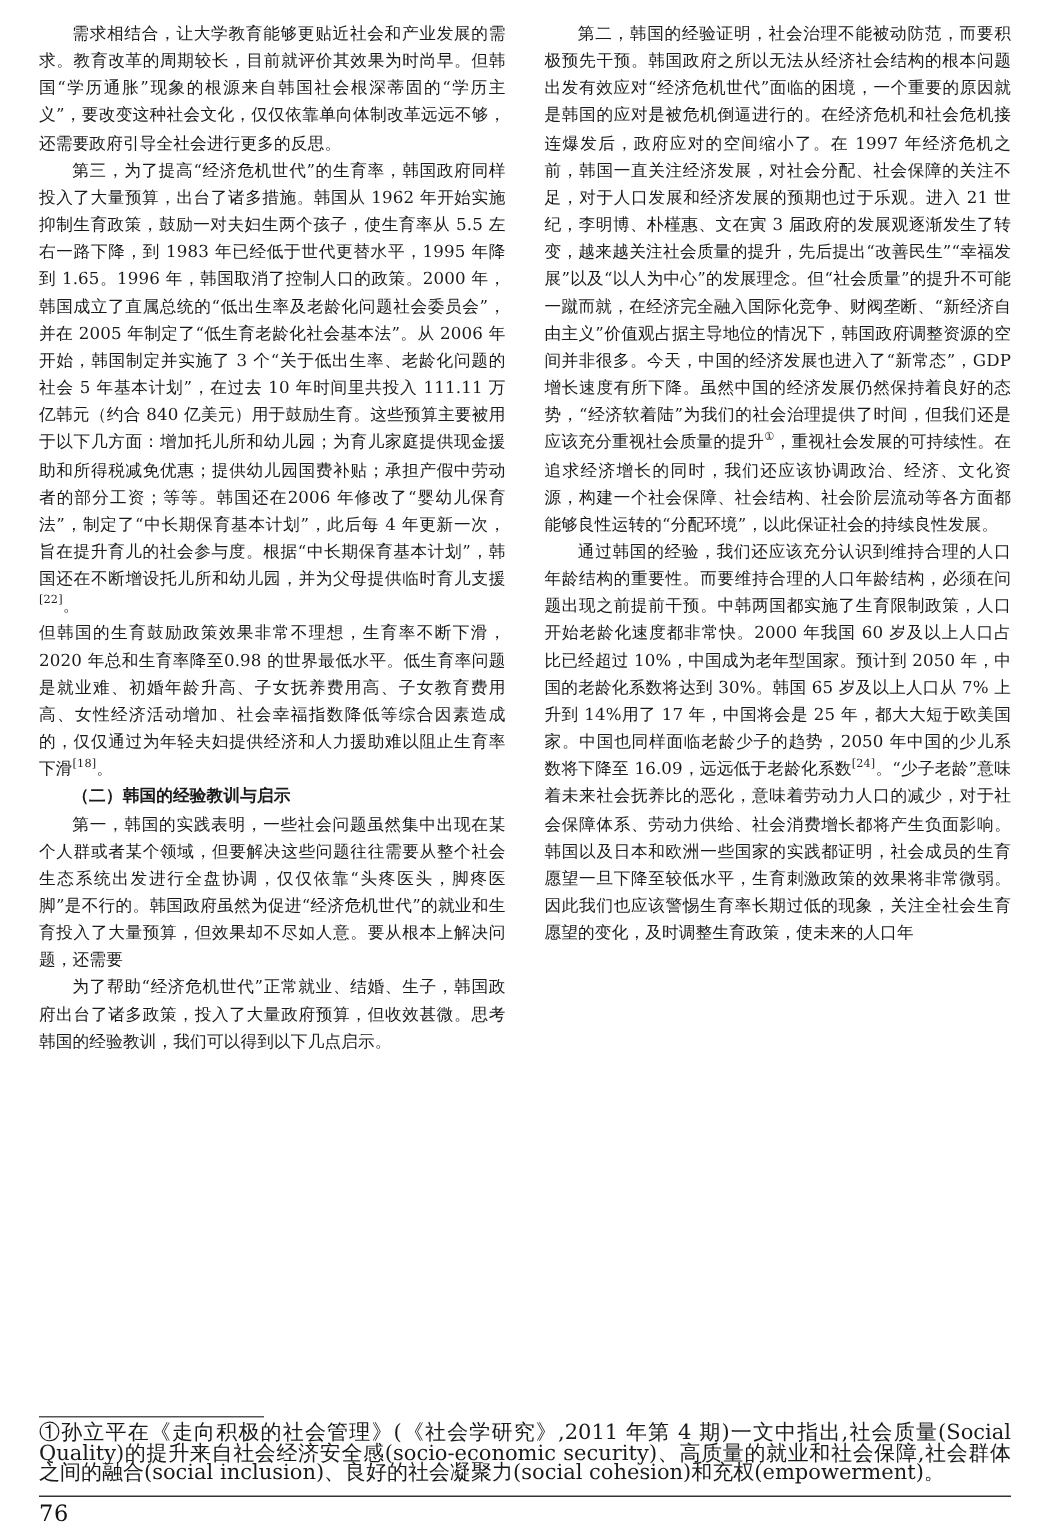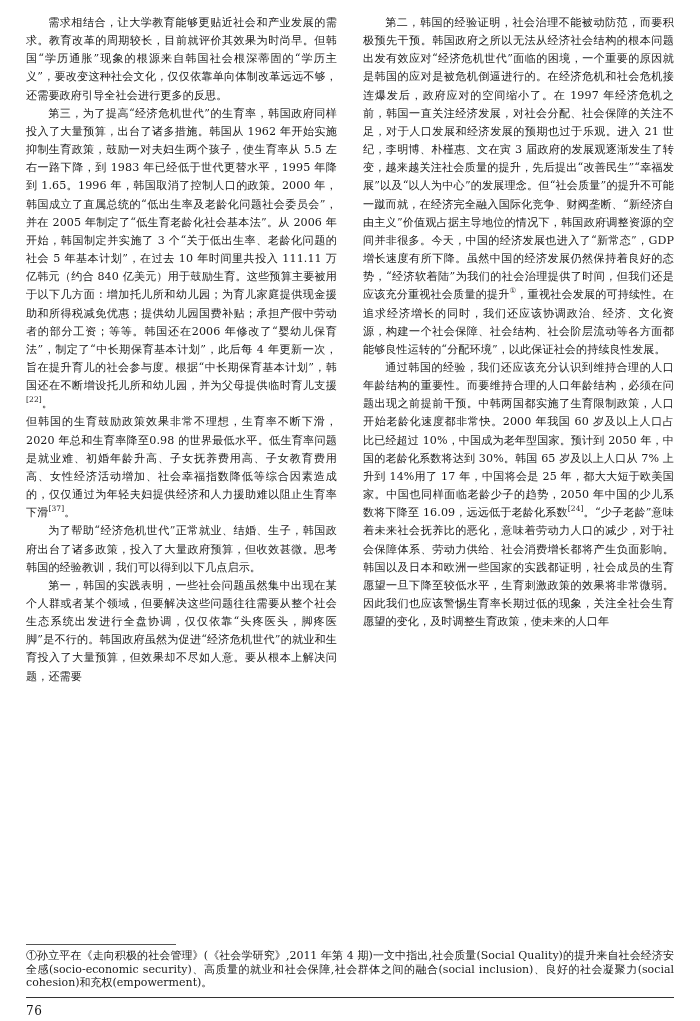--- a/index.html
+++ b/index.html
@@ -57,62 +57,63 @@
     width: 648px;
   }
   .footnote-rule {
     width: 150px;
     height: 0;
     border-top: 1px solid #ararar;
     border-top: 1px solid #555;
     margin-bottom: 4px;
   }
   .footnote {
-    font-size: 11px;
+    font-size: 14px;
     line-height: 13.6px;
     text-align: justify;
     text-justify: inter-ideograph;
     text-indent: 0;
     margin: 0;
   }
   .bottom-rule {
     position: absolute;
     left: 26px;
     bottom: 26px;
     width: 648px;
     height: 0;
     border-top: 1px solid #333;
   }
   .page-number {
     position: absolute;
     left: 26px;
     bottom: 6px;
-    font-size: 12px;
+    font-size: 15px;
     font-family: "DejaVu Serif", "Liberation Serif", serif;
     color: #111;
     letter-spacing: 0.5px;
   }
   sup {
     font-size: 7.5px;
     vertical-align: super;
     line-height: 0;
   }
 </style>
 </head>
 <body>
 
 <div class="page">
   <div class="columns">
 
     <div class="col">
       <p>需求相结合，让大学教育能够更贴近社会和产业发展的需求。教育改革的周期较长，目前就评价其效果为时尚早。但韩国“学历通胀”现象的根源来自韩国社会根深蒂固的“学历主义”，要改变这种社会文化，仅仅依靠单向体制改革远远不够，还需要政府引导全社会进行更多的反思。</p>
       <p><span>第三，为了提高“经济危机世代”的生育率，韩国政府同样投入了大量预算，出台了诸多措施。韩国从 1962 年开始实施抑制生育政策，鼓励一对夫妇生两个孩子，使生育率从 5.5 左右一路下降，到 1983 年已经低于世代更替水平，1995 年降到 1.65。1996 年，韩国取消了控制人口的政策。2000 年，韩国成立了直属总统的“低出生率及老龄化问题社会委员会”，并在 2005 年制定了“低生育老龄化社会基本法”。从 2006 年开始，韩国制定并实施了 3 个“关于低出生率、老龄化问题的社会 5 年基本计划”，在过去 10 年时间里共投入 111.11 万亿韩元（约合 840 亿美元）用于鼓励生育。这些预算主要被用于以下几方面：增加托儿所和幼儿园；为育儿家庭提供现金援助和所得税减免优惠；提供幼儿园国费补贴；承担产假中劳动者的部分工资；等等。韩国还在2006 年修改了“婴幼儿保育法”，制定了“中长期保育基本计划”，此后每 4 年更新一次，旨在提升育儿的社会参与度。根据“中长期保育基本计划”，韩国还在不断增设托儿所和幼儿园，并为父母提供临时育儿支援</span><sup>[22]</sup><span>。</span></p>
-      <p class="noindent"><span>但韩国的生育鼓励政策效果非常不理想，生育率不断下滑，2020 年总和生育率降至0.98 的世界最低水平。低生育率问题是就业难、初婚年龄升高、子女抚养费用高、子女教育费用高、女性经济活动增加、社会幸福指数降低等综合因素造成的，仅仅通过为年轻夫妇提供经济和人力援助难以阻止生育率下滑</span><sup>[37]</sup><span>。</span></p>
+      <p class="noindent"><span>但韩国的生育鼓励政策效果非常不理想，生育率不断下滑，2020 年总和生育率降至0.98 的世界最低水平。低生育率问题是就业难、初婚年龄升高、子女抚养费用高、子女教育费用高、女性经济活动增加、社会幸福指数降低等综合因素造成的，仅仅通过为年轻夫妇提供经济和人力援助难以阻止生育率下滑</span><sup>[18]</sup><span>。</span></p>
+      <p class="heading">（二）韩国的经验教训与启示</p>
+      <p>第一，韩国的实践表明，一些社会问题虽然集中出现在某个人群或者某个领域，但要解决这些问题往往需要从整个社会生态系统出发进行全盘协调，仅仅依靠“头疼医头，脚疼医脚”是不行的。韩国政府虽然为促进“经济危机世代”的就业和生育投入了大量预算，但效果却不尽如人意。要从根本上解决问题，还需要</p>
       <p>为了帮助“经济危机世代”正常就业、结婚、生子，韩国政府出台了诸多政策，投入了大量政府预算，但收效甚微。思考韩国的经验教训，我们可以得到以下几点启示。</p>
-      <p>第一，韩国的实践表明，一些社会问题虽然集中出现在某个人群或者某个领域，但要解决这些问题往往需要从整个社会生态系统出发进行全盘协调，仅仅依靠“头疼医头，脚疼医脚”是不行的。韩国政府虽然为促进“经济危机世代”的就业和生育投入了大量预算，但效果却不尽如人意。要从根本上解决问题，还需要</p>
     </div>
 
     <div class="col">
       <p><span>第二，韩国的经验证明，社会治理不能被动防范，而要积极预先干预。韩国政府之所以无法从经济社会结构的根本问题出发有效应对“经济危机世代”面临的困境，一个重要的原因就是韩国的应对是被危机倒逼进行的。在经济危机和社会危机接连爆发后，政府应对的空间缩小了。在 1997 年经济危机之前，韩国一直关注经济发展，对社会分配、社会保障的关注不足，对于人口发展和经济发展的预期也过于乐观。进入 21 世纪，李明博、朴槿惠、文在寅 3 届政府的发展观逐渐发生了转变，越来越关注社会质量的提升，先后提出“改善民生”“幸福发展”以及“以人为中心”的发展理念。但“社会质量”的提升不可能一蹴而就，在经济完全融入国际化竞争、财阀垄断、“新经济自由主义”价值观占据主导地位的情况下，韩国政府调整资源的空间并非很多。今天，中国的经济发展也进入了“新常态”，GDP 增长速度有所下降。虽然中国的经济发展仍然保持着良好的态势，“经济软着陆”为我们的社会治理提供了时间，但我们还是应该充分重视社会质量的提升</span><sup>①</sup><span>，重视社会发展的可持续性。在追求经济增长的同时，我们还应该协调政治、经济、文化资源，构建一个社会保障、社会结构、社会阶层流动等各方面都能够良性运转的“分配环境”，以此保证社会的持续良性发展。</span></p>
       <p><span>通过韩国的经验，我们还应该充分认识到维持合理的人口年龄结构的重要性。而要维持合理的人口年龄结构，必须在问题出现之前提前干预。中韩两国都实施了生育限制政策，人口开始老龄化速度都非常快。2000 年我国 60 岁及以上人口占比已经超过 10%，中国成为老年型国家。预计到 2050 年，中国的老龄化系数将达到 30%。韩国 65 岁及以上人口从 7% 上升到 14%用了 17 年，中国将会是 25 年，都大大短于欧美国家。中国也同样面临老龄少子的趋势，2050 年中国的少儿系数将下降至 16.09，远远低于老龄化系数</span><sup>[24]</sup><span>。</span><span>“少子老龄”意味着未来社会抚养比的恶化，意味着劳动力人口的减少，对于社会保障体系、劳动力供给、社会消费增长都将产生负面影响。韩国以及日本和欧洲一些国家的实践都证明，社会成员的生育愿望一旦下降至较低水平，生育刺激政策的效果将非常微弱。因此我们也应该警惕生育率长期过低的现象，关注全社会生育愿望的变化，及时调整生育政策，使未来的人口年</span></p>
     </div>
 
   </div>
 
   <div class="footnote-zone">

